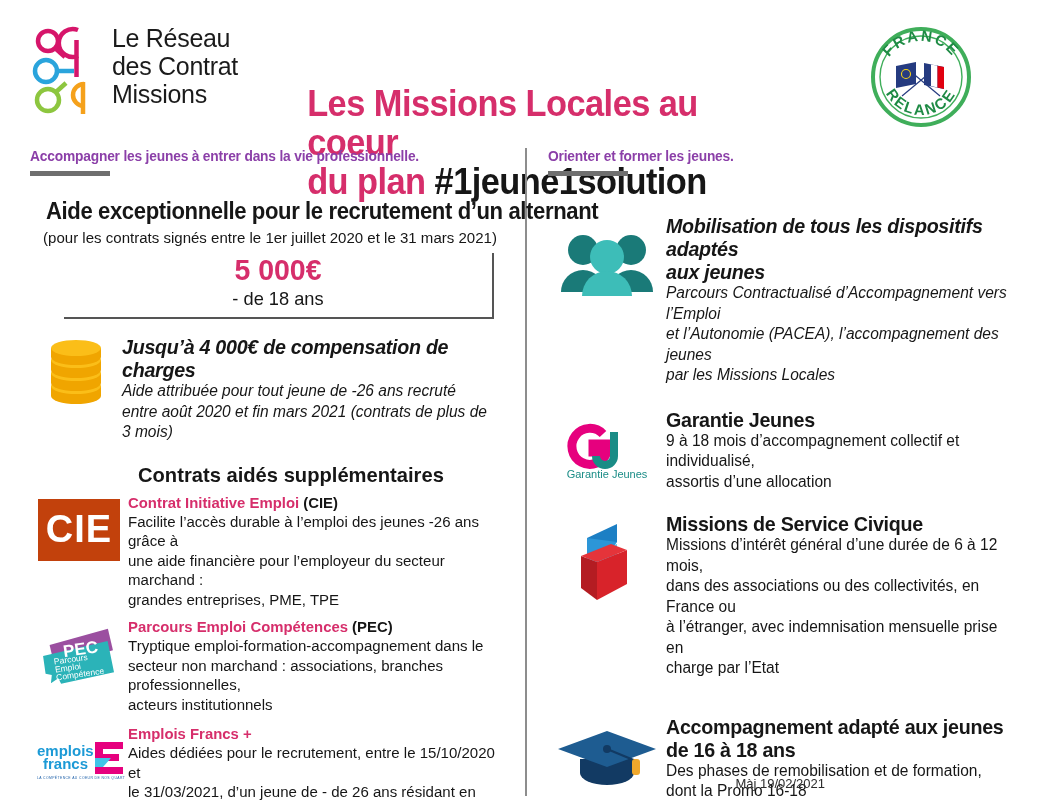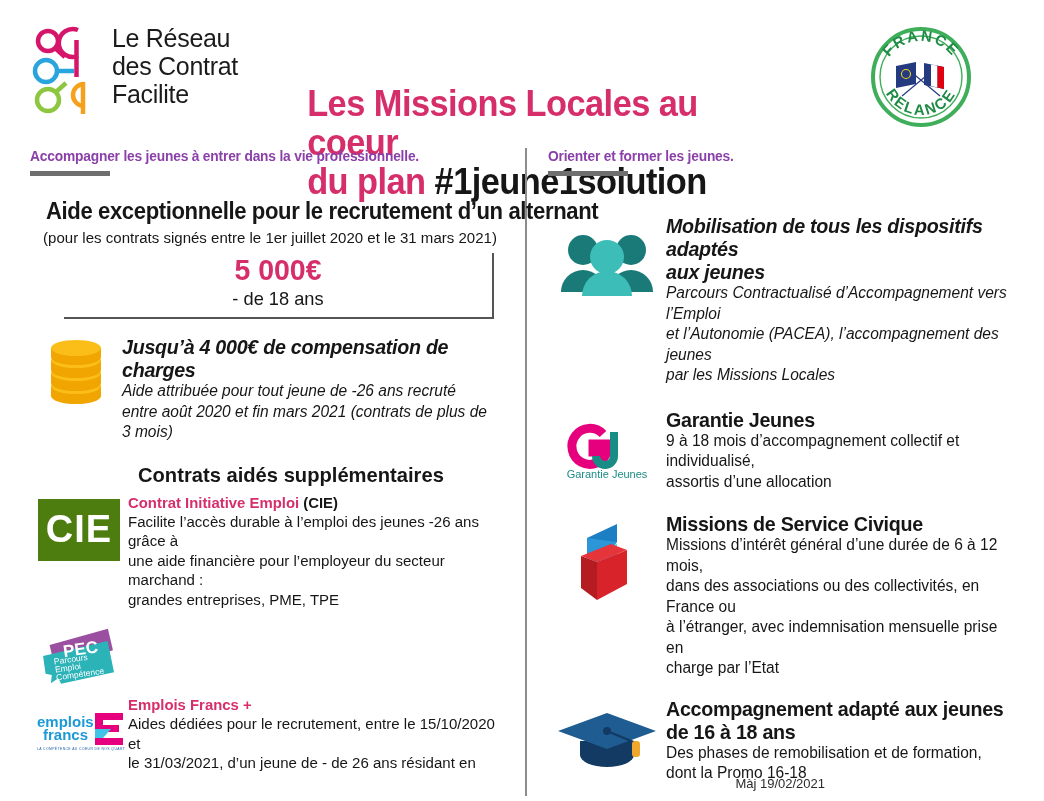--- a/index.html
+++ b/index.html
@@ -107,21 +107,21 @@
     font-family:"Liberation Sans Narrow","Liberation Sans",sans-serif;
     transform:scaleX(0.97);transform-origin:left center;
   }
   .contracts-head{
     font-weight:bold;font-size:21px;color:#161616;margin:20px 0 6px 108px;
     font-family:"Liberation Sans Narrow","Liberation Sans",sans-serif;
     transform:scaleX(0.96);transform-origin:left center;
   }
 
   .cie-logo{
-    width:82px;height:62px;background:#4d7c0f;color:#fff;
+    width:82px;height:62px;background:#c2410c;color:#fff;
     display:flex;align-items:center;justify-content:center;
     font-weight:bold;font-size:38px;letter-spacing:1px;
     font-family:"Liberation Sans Narrow","Liberation Sans",sans-serif;
   }
 
   .maj{
     position:absolute;right:26px;bottom:10px;
     font-size:13px;color:#2b2b2b;
     font-family:"Liberation Sans Narrow","Liberation Sans",sans-serif;
   }
@@ -147,21 +147,21 @@
 
         <circle cx="16" cy="78" r="11" fill="none" stroke="#8DC63F" stroke-width="4.5"></circle>
         <line x1="24" y1="70" x2="34" y2="61" stroke="#8DC63F" stroke-width="4.5"></line>
 
         <path d="M52 62 A11 11 0 1 0 52 84" fill="none" stroke="#F5A11B" stroke-width="4.5"></path>
         <line x1="51" y1="60" x2="51" y2="92" stroke="#F5A11B" stroke-width="4.5"></line>
       </svg>
       <div class="words">
         <div>Le Réseau</div>
         <div>des Contrat</div>
-        <div>Facilite</div>
+        <div>Missions</div>
       </div>
     </div>
 
     <div class="main-title">
       <div class="l1">Les Missions Locales au coeur</div>
       <div class="l2">
         <span>du plan </span><span class="hash">#1jeune1solution</span>
       </div>
     </div>
 
@@ -256,20 +256,26 @@
           <g transform="rotate(-8 46 32)">
             <path d="M18 20 L78 12 L80 34 L20 42 Z" fill="#9B4FA0"></path>
             <path d="M10 30 L76 24 L78 56 L24 60 L22 54 L14 58 L16 50 L10 48 Z" fill="#2BB3B8"></path>
             <text x="48" y="34" text-anchor="middle" font-family="'Liberation Sans',sans-serif" font-size="17" font-weight="bold" fill="#ffffff">PEC</text>
             <text x="20" y="40" font-family="'Liberation Sans',sans-serif" font-size="8.5" fill="#ffffff">Parcours</text>
             <text x="20" y="48" font-family="'Liberation Sans',sans-serif" font-size="8.5" fill="#ffffff">Emploi</text>
             <text x="20" y="56" font-family="'Liberation Sans',sans-serif" font-size="8.5" fill="#ffffff">Compétence</text>
           </g>
         </svg>
       </div>
+      <div class="tx">
+        <div class="it-title-pink"><span>Parcours Emploi Compétences </span><span class="dark">(PEC)</span></div>
+        <div class="it-body">Tryptique emploi-formation-accompagnement dans le</div>
+        <div class="it-body">secteur non marchand : associations, branches professionnelles,</div>
+        <div class="it-body">acteurs institutionnels</div>
+      </div>
     </div>
 
     <div class="item" style="margin-top:10px;">
       <div class="ic" style="width:98px;padding-top:12px;">
         <svg width="92" height="46" viewBox="0 0 92 46">
           <text x="4" y="20" font-family="'Liberation Sans',sans-serif" font-size="15" font-weight="bold" fill="#1C9AD6">emplois</text>
           <text x="10" y="33" font-family="'Liberation Sans',sans-serif" font-size="15" font-weight="bold" fill="#1C9AD6">francs</text>
           <path d="M62 6 L90 6 L90 13 L70 13 L70 18 L86 18 L86 25 L70 25 L70 31 L90 31 L90 38 L62 38 Z" fill="#E6007E"></path>
           <path d="M62 22 L78 22 L70 31 L62 31 Z" fill="#40C4E8"></path>
           <text x="4" y="43" font-family="'Liberation Sans',sans-serif" font-size="3.4" fill="#1C5FA8" letter-spacing="0.4">LA COMPÉTENCE AU COEUR DE NOS QUARTIERS</text>
@@ -337,21 +343,21 @@
       </div>
       <div class="tx">
         <div class="it-title">Missions de Service Civique</div>
         <div class="it-body-lg">Missions d’intérêt général d’une durée de 6 à 12 mois,</div>
         <div class="it-body-lg">dans des associations ou des collectivités, en France ou</div>
         <div class="it-body-lg">à l’étranger, avec indemnisation mensuelle prise en</div>
         <div class="it-body-lg">charge par l’Etat</div>
       </div>
     </div>
 
-    <div class="item" style="margin-top:18px;">
+    <div class="item" style="margin-top:36px;">
       <div class="ic" style="width:118px;padding-top:10px;">
         <svg width="106" height="66" viewBox="0 0 106 66">
           <path d="M26 34 L26 48 a27 12 0 0 0 54 0 L80 34 Z" fill="#123A63"></path>
           <path d="M4 24 L53 6 L102 24 L53 42 Z" fill="#1E5C91"></path>
           <line x1="53" y1="24" x2="82" y2="36" stroke="#123A63" stroke-width="2.4"></line>
           <circle cx="53" cy="24" r="4" fill="#123A63"></circle>
           <rect x="78" y="34" width="8" height="16" rx="3" fill="#F0A82C"></rect>
         </svg>
       </div>
       <div class="tx">

